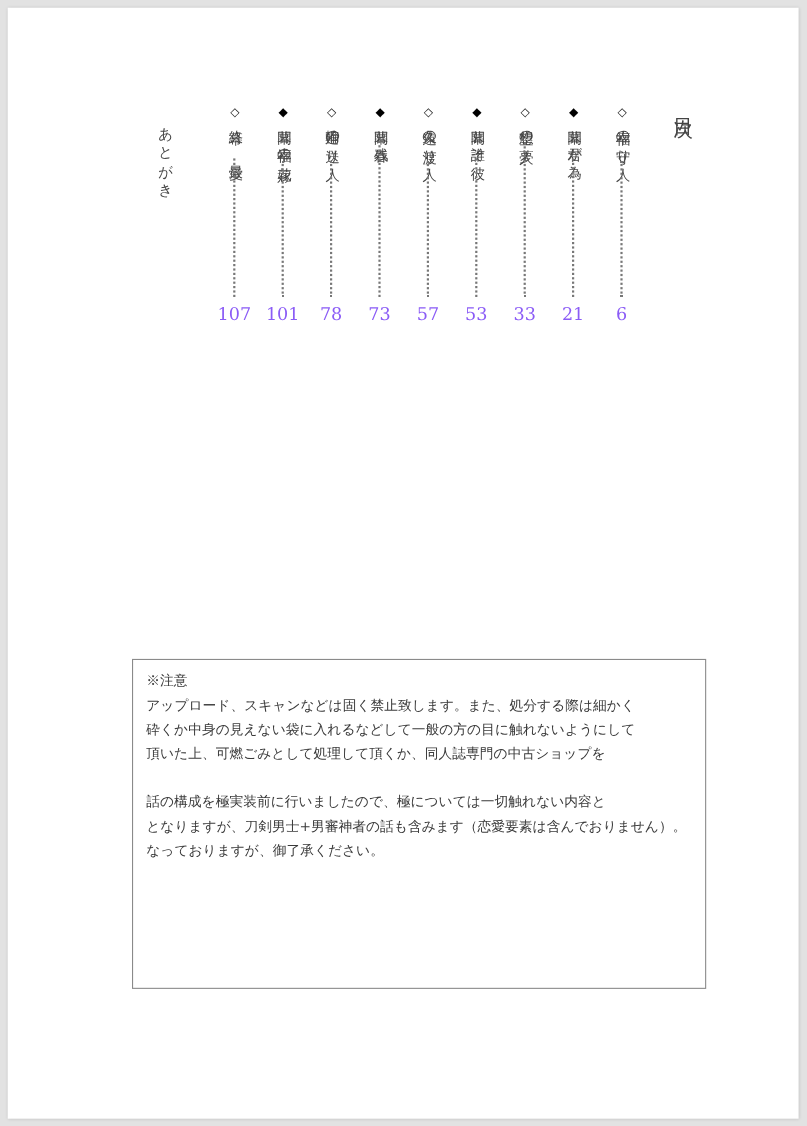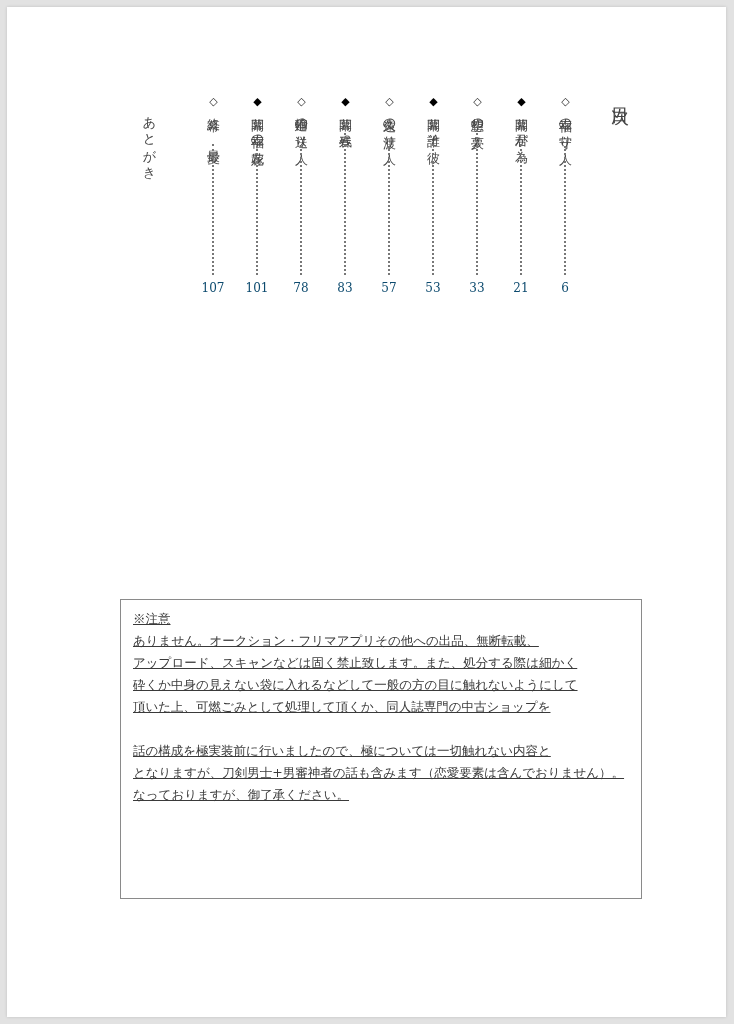--- a/index.html
+++ b/index.html
@@ -57,22 +57,22 @@
   .toc-label { letter-spacing: 1px; }
   .toc-gap { display: inline-block; height: 14px; }
   .leader {
     flex: 1;
     border-left: 2px dotted #777;
     margin: 2px 0;
     width: 0;
     align-self: center;
   }
   .toc-page {
-    font-size: 12px;
-    color: #0c4a6e;
+    font-size: 16px;
+    color: #8b5cf6;
     margin-top: 4px;
     writing-mode: horizontal-tb;
     white-space: nowrap;
   }
   .afterword {
     position: absolute;
     left: 133px; top: 100px;
     writing-mode: vertical-rl;
     font-size: 13px;
     letter-spacing: 2px;
@@ -82,21 +82,21 @@
     position: absolute;
     left: 113px; top: 592px;
     width: 522px; height: 300px;
     border: 1.5px solid #8a8a8a;
     box-sizing: border-box;
     padding: 8px 12px;
     font-size: 12.5px;
     line-height: 22px;
     color: #3a3a3a;
   }
-  .notice p { margin: 0; white-space: nowrap; text-decoration: underline; }
+  .notice p { margin: 0; white-space: nowrap; }
   .notice .spacer { height: 22px; }
 </style>
 </head>
 <body>
 
 <div class="page">
 
   <div class="toc-title">目次</div>
 
   <div class="toc">
@@ -151,21 +151,21 @@
     </div>
 
     <div class="toc-col" style="left:326px">
       <div class="toc-entry">
         <span class="toc-mark filled">◆</span>
         <span class="toc-label">幕間</span>
         <span class="toc-gap"></span>
         <span class="toc-label">残春</span>
         <span class="leader"></span>
       </div>
-      <span class="toc-page">83</span>
+      <span class="toc-page">73</span>
     </div>
 
     <div class="toc-col" style="left:282px">
       <div class="toc-entry">
         <span class="toc-mark">◇</span>
         <span class="toc-label">輪廻の送り人</span>
         <span class="leader"></span>
       </div>
       <span class="toc-page">78</span>
     </div>
@@ -190,21 +190,20 @@
         <span class="leader"></span>
       </div>
       <span class="toc-page">107</span>
     </div>
   </div>
 
   <div class="afterword">あとがき</div>
 
   <div class="notice">
     <p>※注意</p>
-    <p>ありません。オークション・フリマアプリその他への出品、無断転載、</p>
     <p>アップロード、スキャンなどは固く禁止致します。また、処分する際は細かく</p>
     <p>砕くか中身の見えない袋に入れるなどして一般の方の目に触れないようにして</p>
     <p>頂いた上、可燃ごみとして処理して頂くか、同人誌専門の中古ショップを</p>
     <div class="spacer"></div>
     <p>話の構成を極実装前に行いましたので、極については一切触れない内容と</p>
     <p>となりますが、刀剣男士+男審神者の話も含みます（恋愛要素は含んでおりません）。</p>
     <p>なっておりますが、御了承ください。</p>
   </div>
 
 </div>

